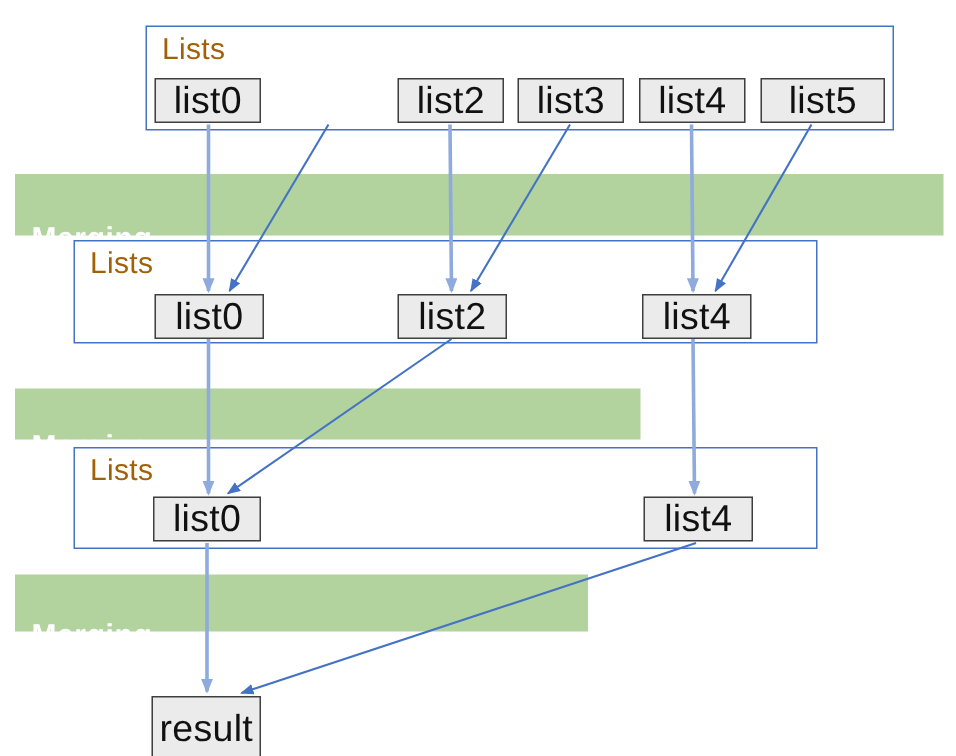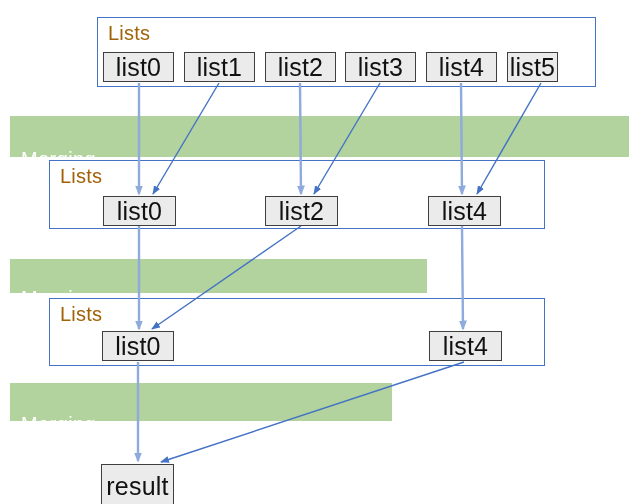--- a/index.html
+++ b/index.html
@@ -17,21 +17,21 @@
   .cell{
     position:absolute;box-sizing:border-box;background:var(--cell-fill);
     border:1.5px solid var(--cell-border);color:#111;
     display:flex;align-items:center;justify-content:center;
     font-size:25px;letter-spacing:.2px;
   }
   .band{
     position:absolute;background:var(--band-green);display:flex;align-items:center;
   }
   .band span{
-    color:var(--band-text);font-size:20px;font-weight:400;padding-left:11px;letter-spacing:.4px;margin-top:45px;
+    color:var(--band-text);font-size:20px;font-weight:700;padding-left:11px;letter-spacing:.4px;margin-top:45px;
   }
   #arrow-layer{
     position:absolute;left:0;top:0;width:637px;height:504px;z-index:5;pointer-events:none;
   }
 </style>
 </head>
 <body>
 
 <div class="stage" style="--accent-dark: #4472C4; --band-green: #B2D29E; --band-text: #FFFFFF; --cell-fill: #EBEBEB; --cell-border: #3F3F3F;">
 
@@ -42,25 +42,24 @@
     <span>Merging</span>
   </div>
   <div class="band" style="left:10px;top:383px;width:382px;height:38px;">
     <span>Merging</span>
   </div>
 
   <div class="outer-box" style="left:97px;top:17px;width:499px;height:70px;">
     <div class="outer-label">Lists</div>
   </div>
   <div class="cell" style="left:103px;top:52px;width:71px;height:30px;">list0</div>
-  <div class="cell" style="left:184px;top:52px;width:71px;height:30px;">list1</div>
   <div class="cell" style="left:265px;top:52px;width:71px;height:30px;">list2</div>
   <div class="cell" style="left:345px;top:52px;width:71px;height:30px;">list3</div>
   <div class="cell" style="left:426px;top:52px;width:71px;height:30px;">list4</div>
-  <div class="cell" style="left:507px;top:52px;width:51px;height:30px;">list5</div>
+  <div class="cell" style="left:507px;top:52px;width:83px;height:30px;">list5</div>
 
   <div class="outer-box" style="left:49px;top:160px;width:496px;height:69px;">
     <div class="outer-label">Lists</div>
   </div>
   <div class="cell" style="left:103px;top:196px;width:73px;height:30px;">list0</div>
   <div class="cell" style="left:265px;top:196px;width:73px;height:30px;">list2</div>
   <div class="cell" style="left:428px;top:196px;width:73px;height:30px;">list4</div>
 
   <div class="outer-box" style="left:49px;top:298px;width:496px;height:68px;">
     <div class="outer-label">Lists</div>

